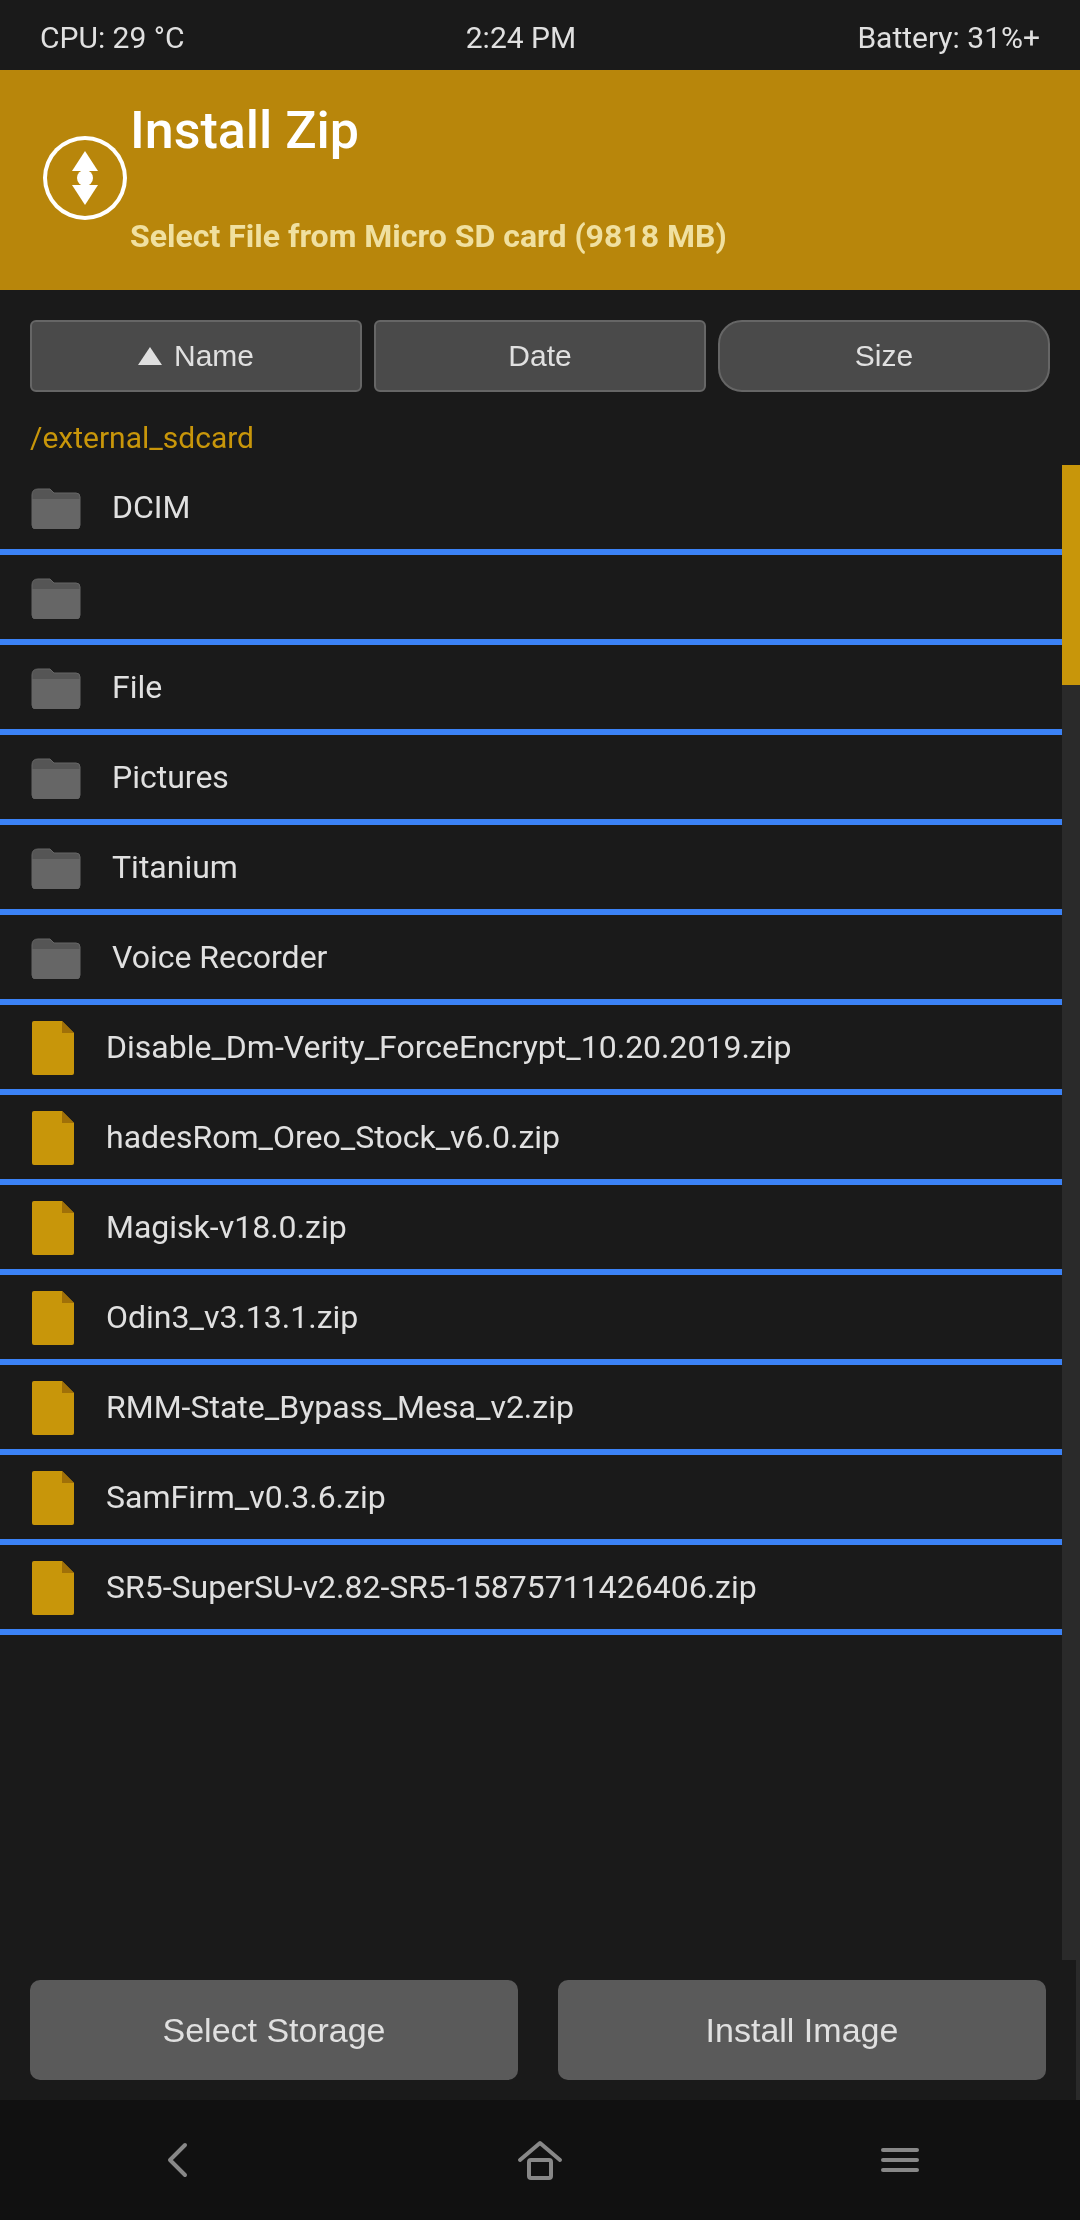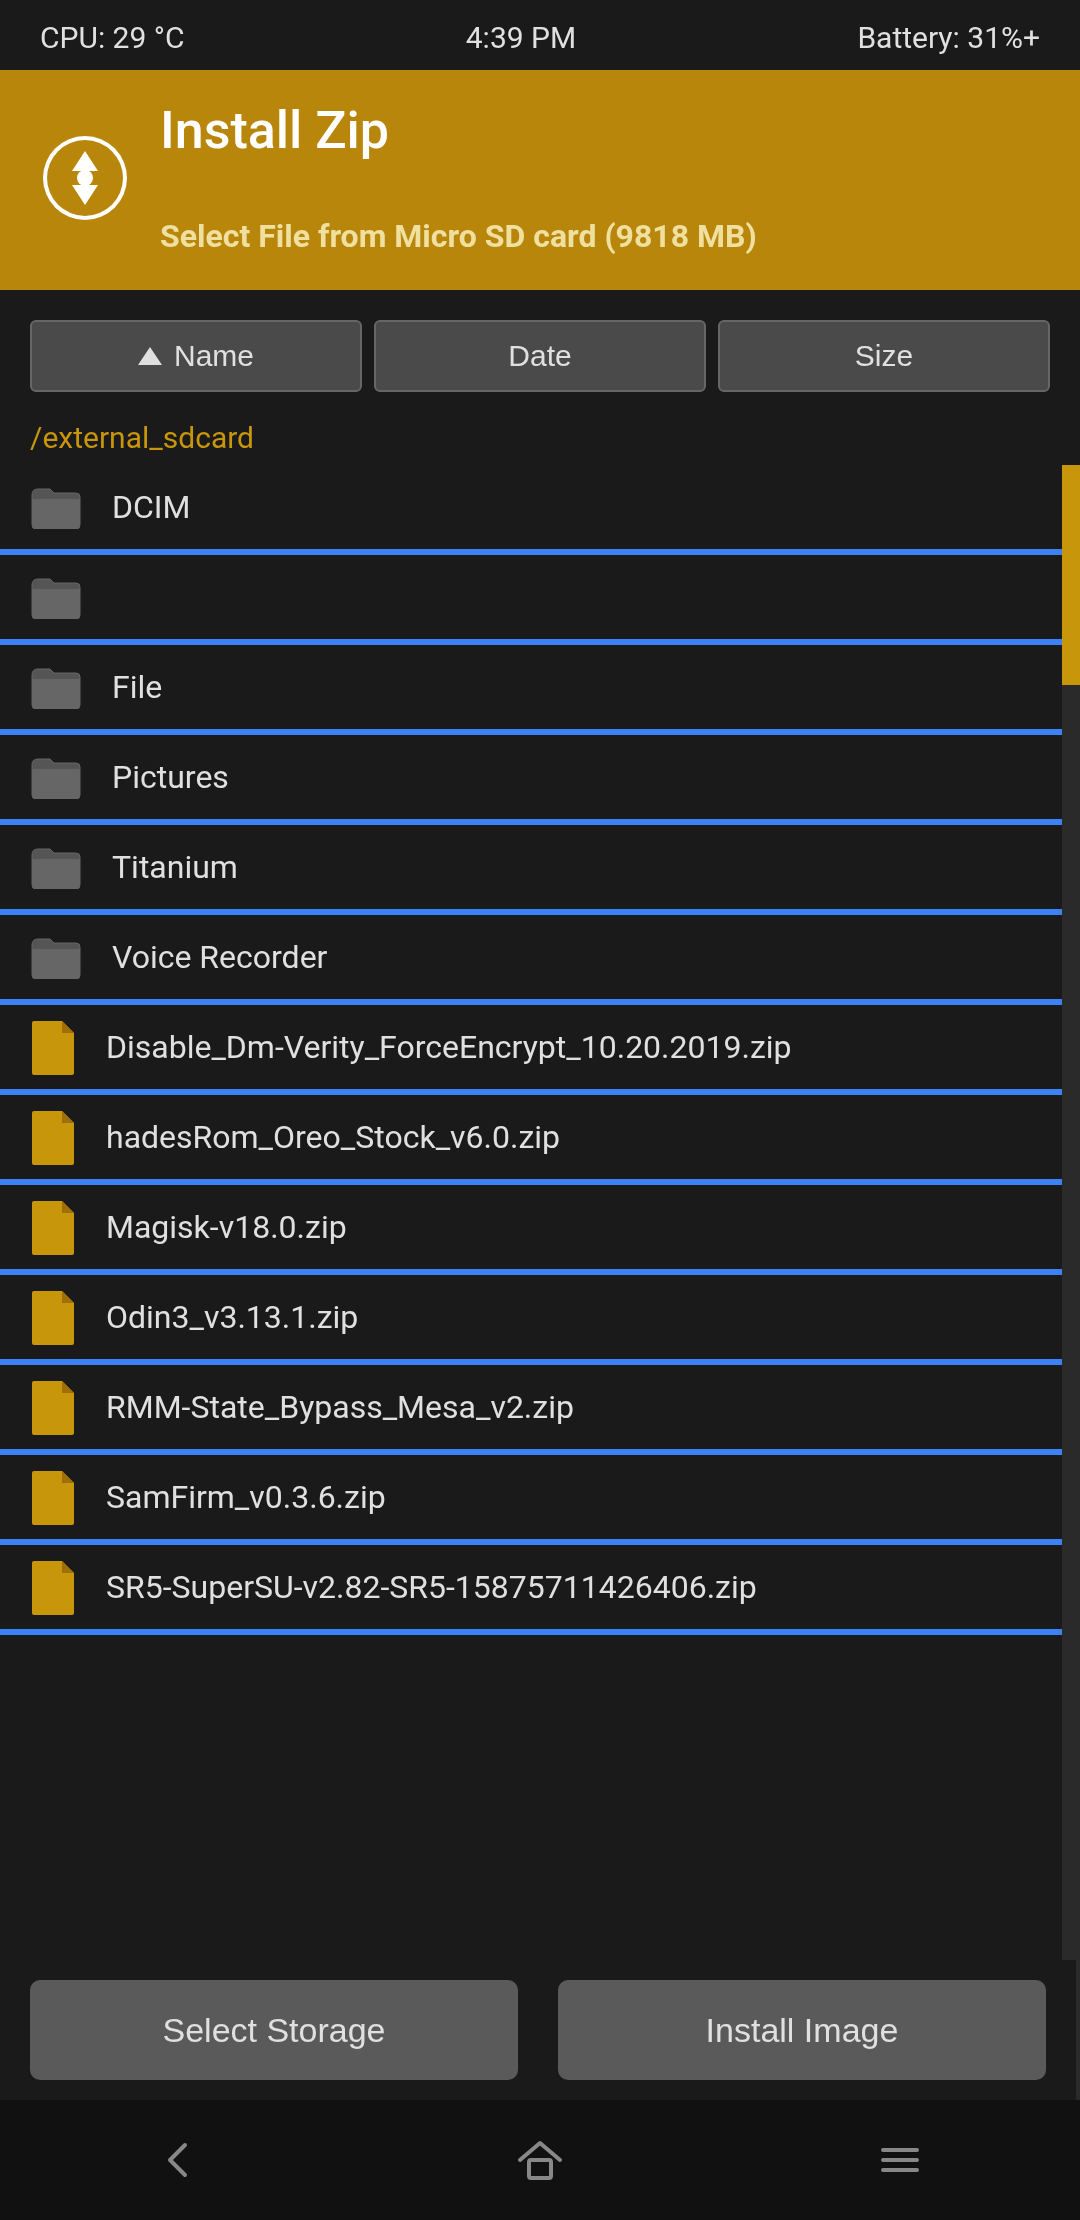--- a/index.html
+++ b/index.html
@@ -31,21 +31,20 @@
       font-weight: 400;
     }
 
     
     .header {
       width: 100%;
       background: #b8860b;
       padding: 30px 40px 35px 40px;
       display: flex;
       align-items: center;
-      gap: 30px;
     }
     .header-icon {
       width: 90px;
       height: 90px;
       flex-shrink: 0;
     }
     .header-icon svg {
       width: 90px;
       height: 90px;
     }
@@ -86,20 +85,21 @@
       gap: 12px;
       cursor: pointer;
       margin: 0 6px;
       border-radius: 6px;
     }
     .sort-btn:first-child {
       margin-left: 0;
     }
     .sort-btn:last-child {
       margin-right: 0;
+      border-radius: 24px;
     }
     .sort-arrow {
       width: 0;
       height: 0;
       border-left: 12px solid transparent;
       border-right: 12px solid transparent;
       border-bottom: 18px solid #e0e0e0;
     }
 
     
@@ -232,21 +232,21 @@
       fill: none;
       stroke: #888;
       stroke-width: 3;
     }
   </style>
 </head>
 <body>
 
 <div class="status-bar">
   <span>CPU: 29 °C</span>
-  <span>4:39 PM</span>
+  <span>2:24 PM</span>
   <span>Battery: 31%+</span>
 </div>
 
 <div class="main-content">
 
   <div class="header">
     <div class="header-icon">
       
       <svg viewBox="0 0 90 90" xmlns="http://www.w3.org/2000/svg">
         <circle cx="45" cy="45" r="42" fill="white"></circle>

